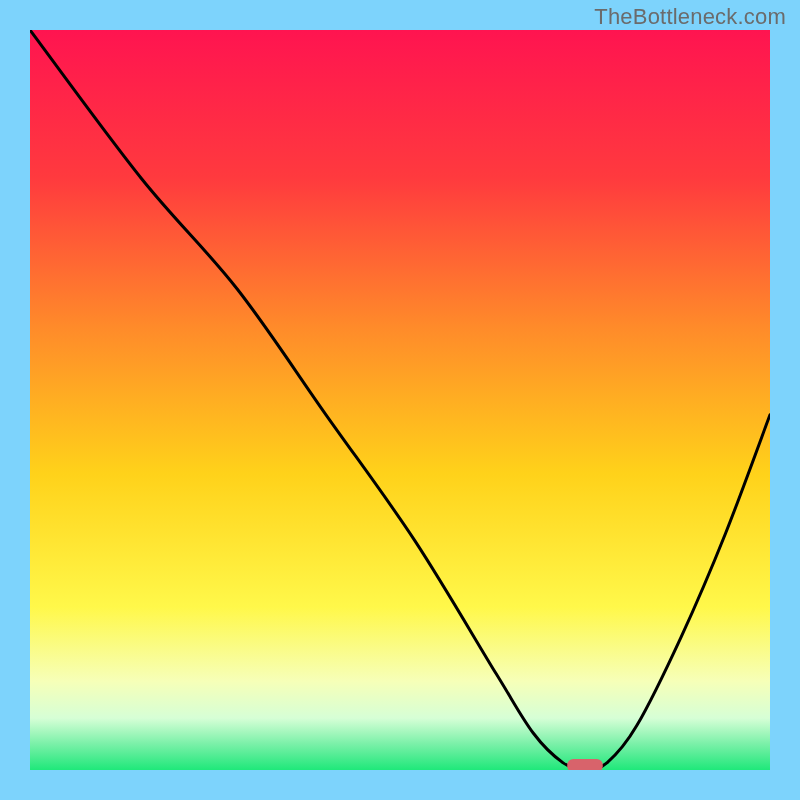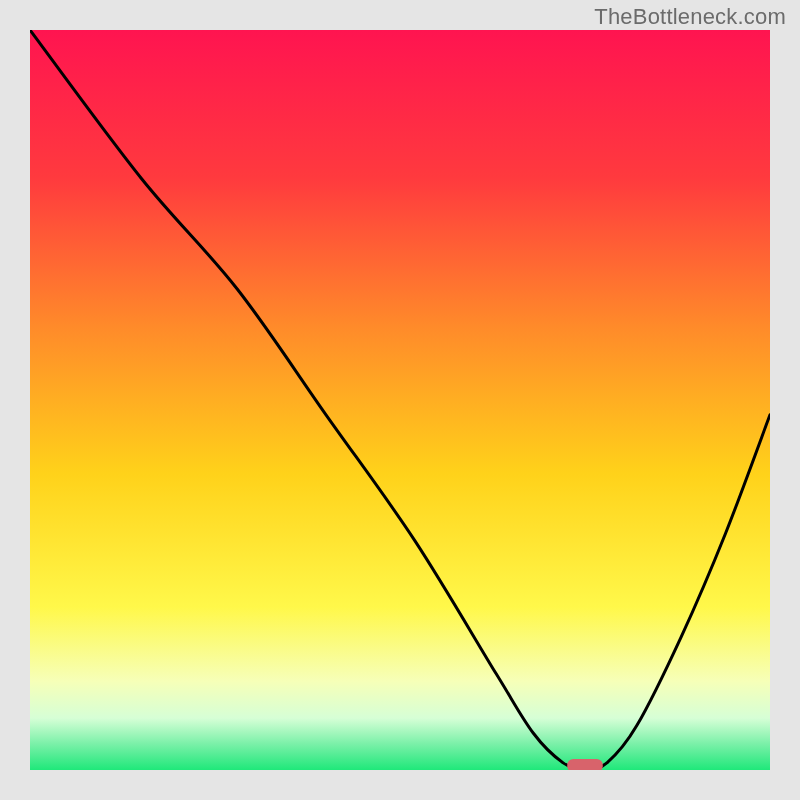--- a/index.html
+++ b/index.html
@@ -7,21 +7,21 @@
     padding: 0;
     width: 800px;
     height: 800px;
     background: #000;
     overflow: hidden;
   }
   .frame {
     position: relative;
     width: 800px;
     height: 800px;
-    background: #e5e5e5;
+    background: #7dd3fc;
   }
   .watermark {
     position: absolute;
     top: 4px;
     right: 14px;
     font-family: Arial, Helvetica, sans-serif;
     font-size: 22px;
     color: #6b6b6b;
     font-weight: 500;
     letter-spacing: 0.2px;

